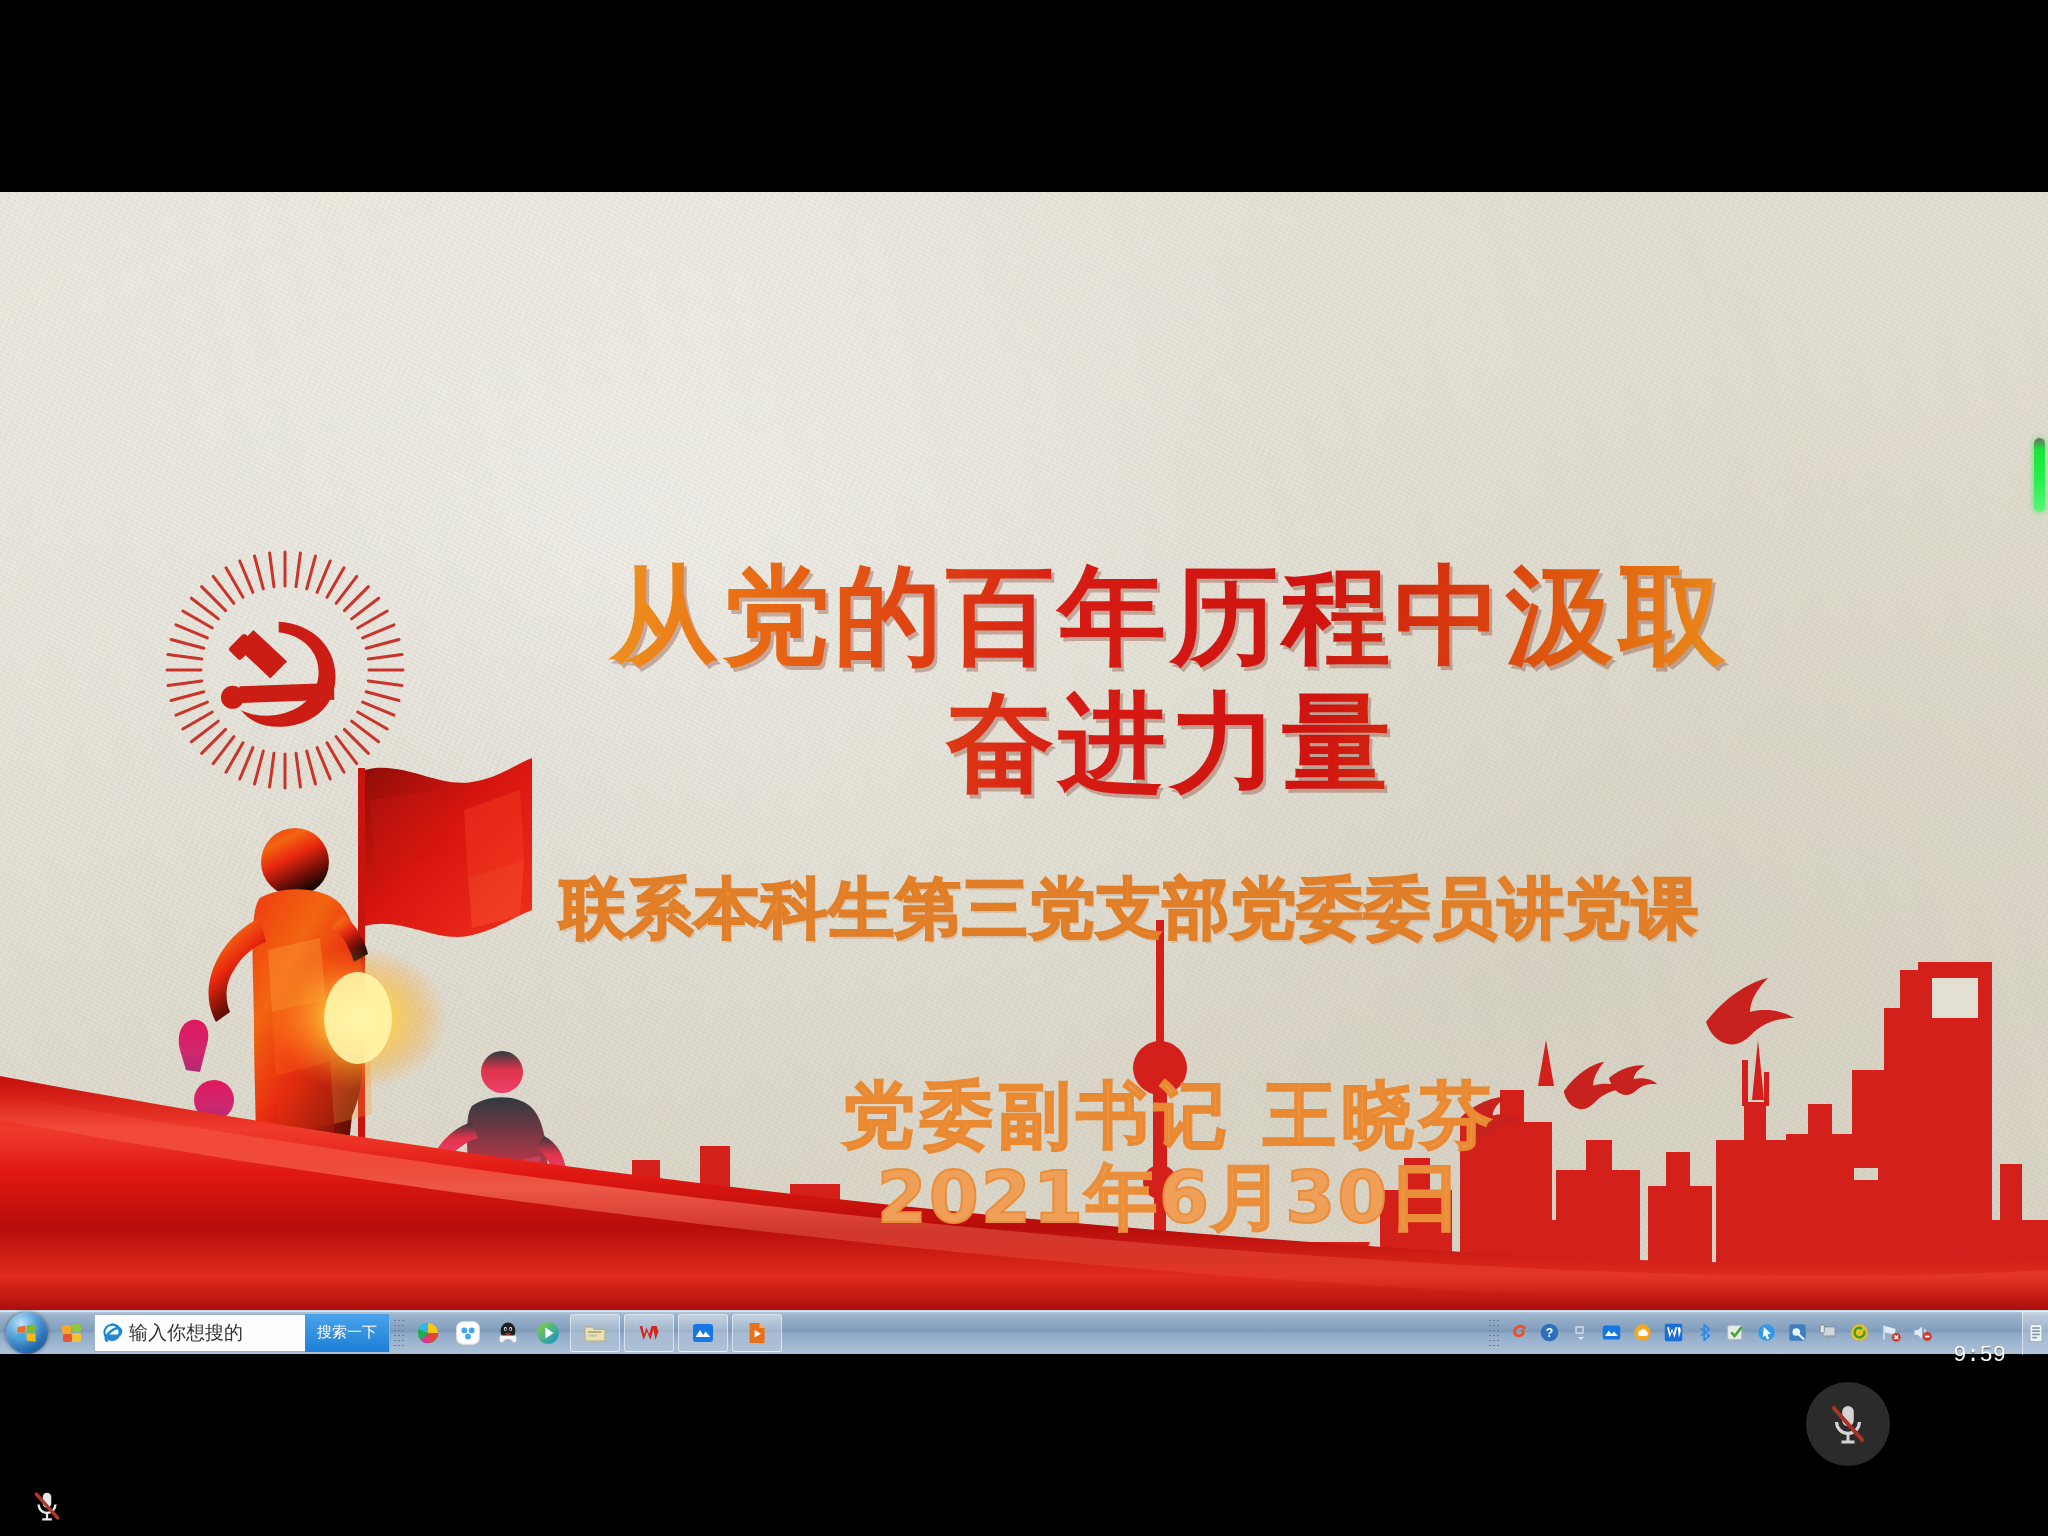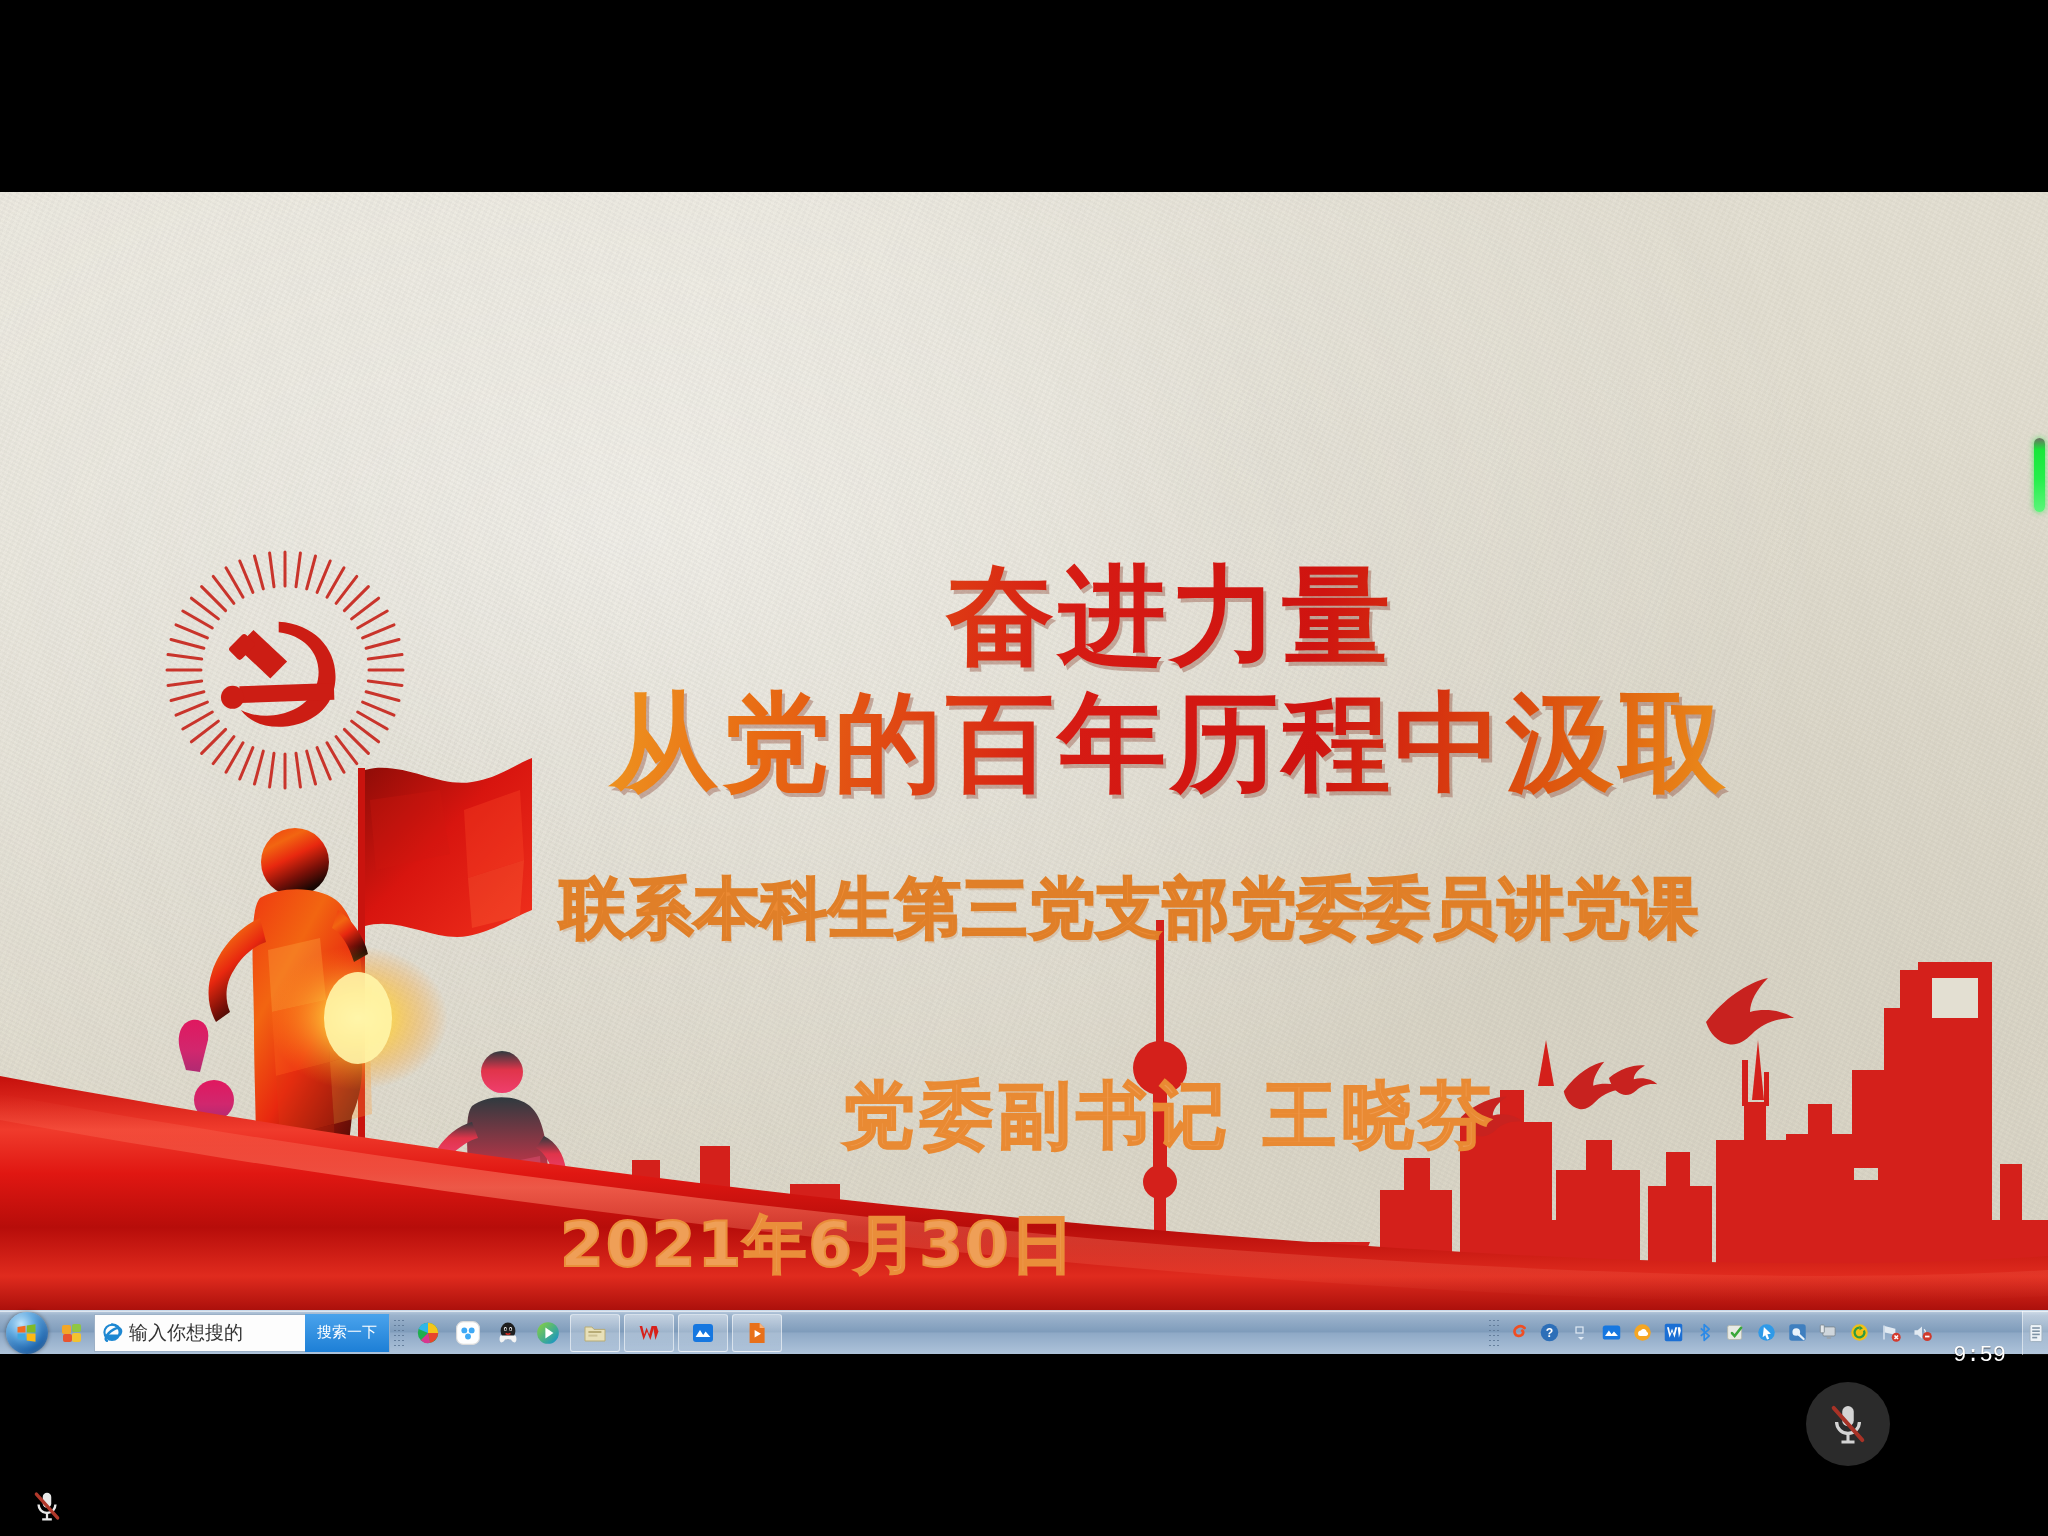--- a/index.html
+++ b/index.html
@@ -55,23 +55,23 @@
     text-shadow:0 0 1px #f6b877, 2px 3px 0 rgba(180,90,20,.18);
   }
   .speaker{
     position:absolute; left:560px; top:842px; width:1220px; text-align:center;
     font-family:"DejaVu Sans","Liberation Sans",sans-serif;
     font-weight:bold; font-size:72px; letter-spacing:6px; white-space:nowrap;
     color:#ef9a4e; z-index:6;margin-top:34px;
     -webkit-text-stroke:2px #e98a33;
   }
   .datetext{
-    position:absolute; left:560px; top:1010px; width:1220px; 
+    position:absolute; left:560px; top:958px; width:1220px; text-align:center;
     font-family:"DejaVu Sans","Liberation Sans",sans-serif;
-    font-weight:bold; font-size:63px; letter-spacing:2px; white-space:nowrap;
+    font-weight:bold; font-size:72px; letter-spacing:2px; white-space:nowrap;
     color:#ef9f57; z-index:6;
     -webkit-text-stroke:2px #ea8e3a;
   }
 
   
   .skyline { position:absolute; left:0; bottom:0; width:2048px; height:420px; z-index:2; }
   .figures { position:absolute; left:120px; bottom:0; width:460px; height:560px; z-index:3; }
   .birds   { position:absolute; left:1450px; top:760px; width:560px; height:340px; z-index:4; }
   .ribbon  { position:absolute; left:0; bottom:-10px; width:2048px; height:300px; z-index:5; }
 
@@ -255,22 +255,22 @@
         <path d="M -6 -46 C 28 -44 50 -20 48 10 C 46 36 26 52 -2 54 C -20 55 -34 49 -42 38
                  C -30 44 -16 45 -4 42 C 18 37 32 22 32 2 C 32 -18 17 -33 -6 -36 Z"></path>
         <path d="M -46 -22 L -30 -38 L 2 -8 L -14 8 Z"></path>
         <rect x="-52" y="-30" width="22" height="16" rx="3" transform="rotate(-45 -41 -22)"></rect>
         <path d="M -44 14 L 46 14 L 46 30 L -44 30 Z" transform="rotate(-2)"></path>
         <circle cx="-50" cy="26" r="11"></circle>
       </g>
     </svg>
 
     <div class="title-wrap">
+      <div class="title-line cn">从党的百年历程中汲取</div>
       <div class="title-line cn">奋进力量</div>
-      <div class="title-line cn">从党的百年历程中汲取</div>
     </div>
 
     <div class="subtitle cn">联系本科生第三党支部党委委员讲党课</div>
     <div class="speaker cn">党委副书记  王晓芬</div>
     <div class="datetext cn">2021年6月30日</div>
 
     <svg class="birds" viewBox="0 0 560 340">
       <g fill="#c8221f">
         <path d="M256 70 C276 44 300 30 318 26 C306 38 300 50 300 60 C314 56 332 58 344 66
                  C326 66 312 72 302 82 C294 90 286 94 278 92 C268 90 260 82 256 70 Z"></path>

